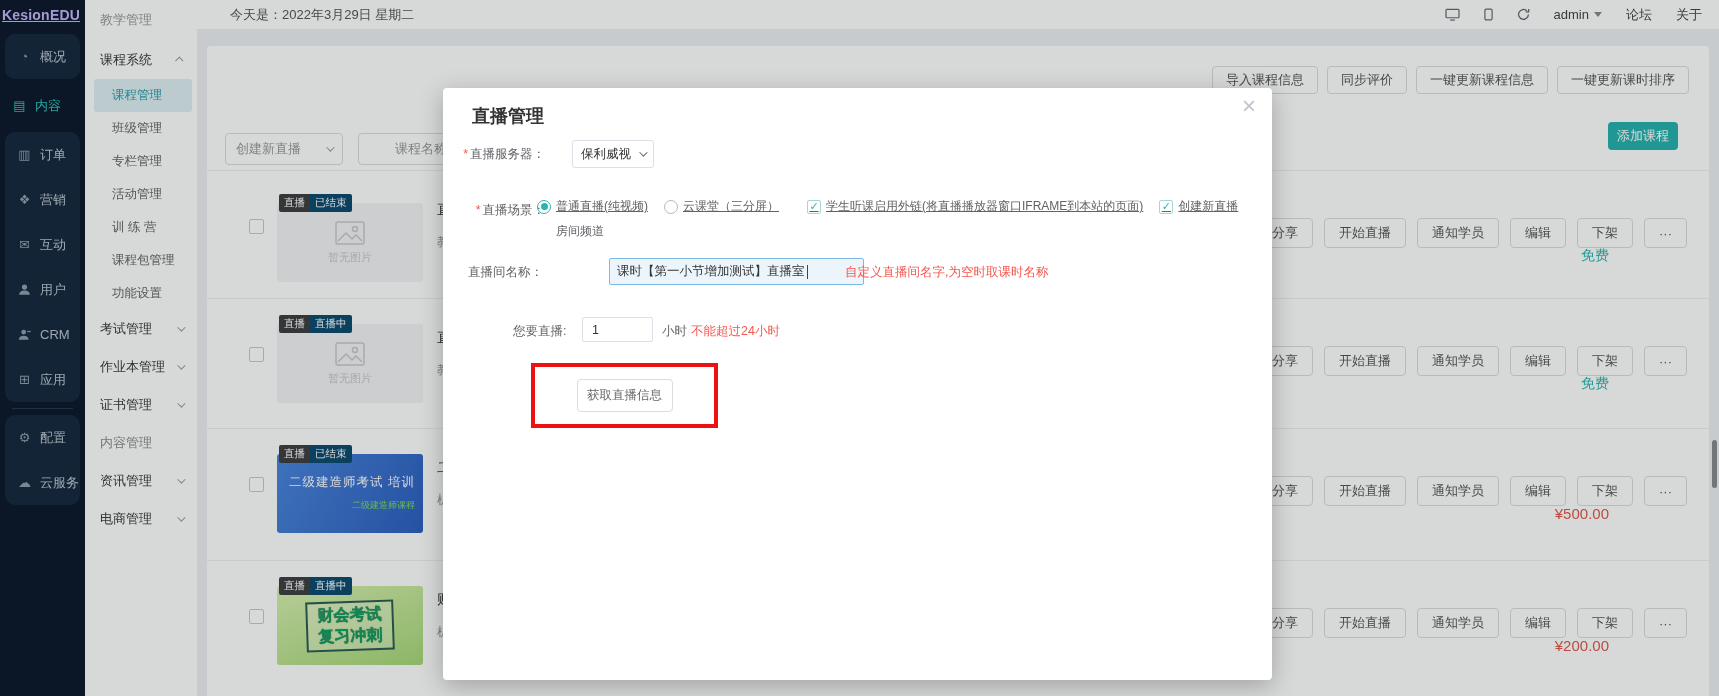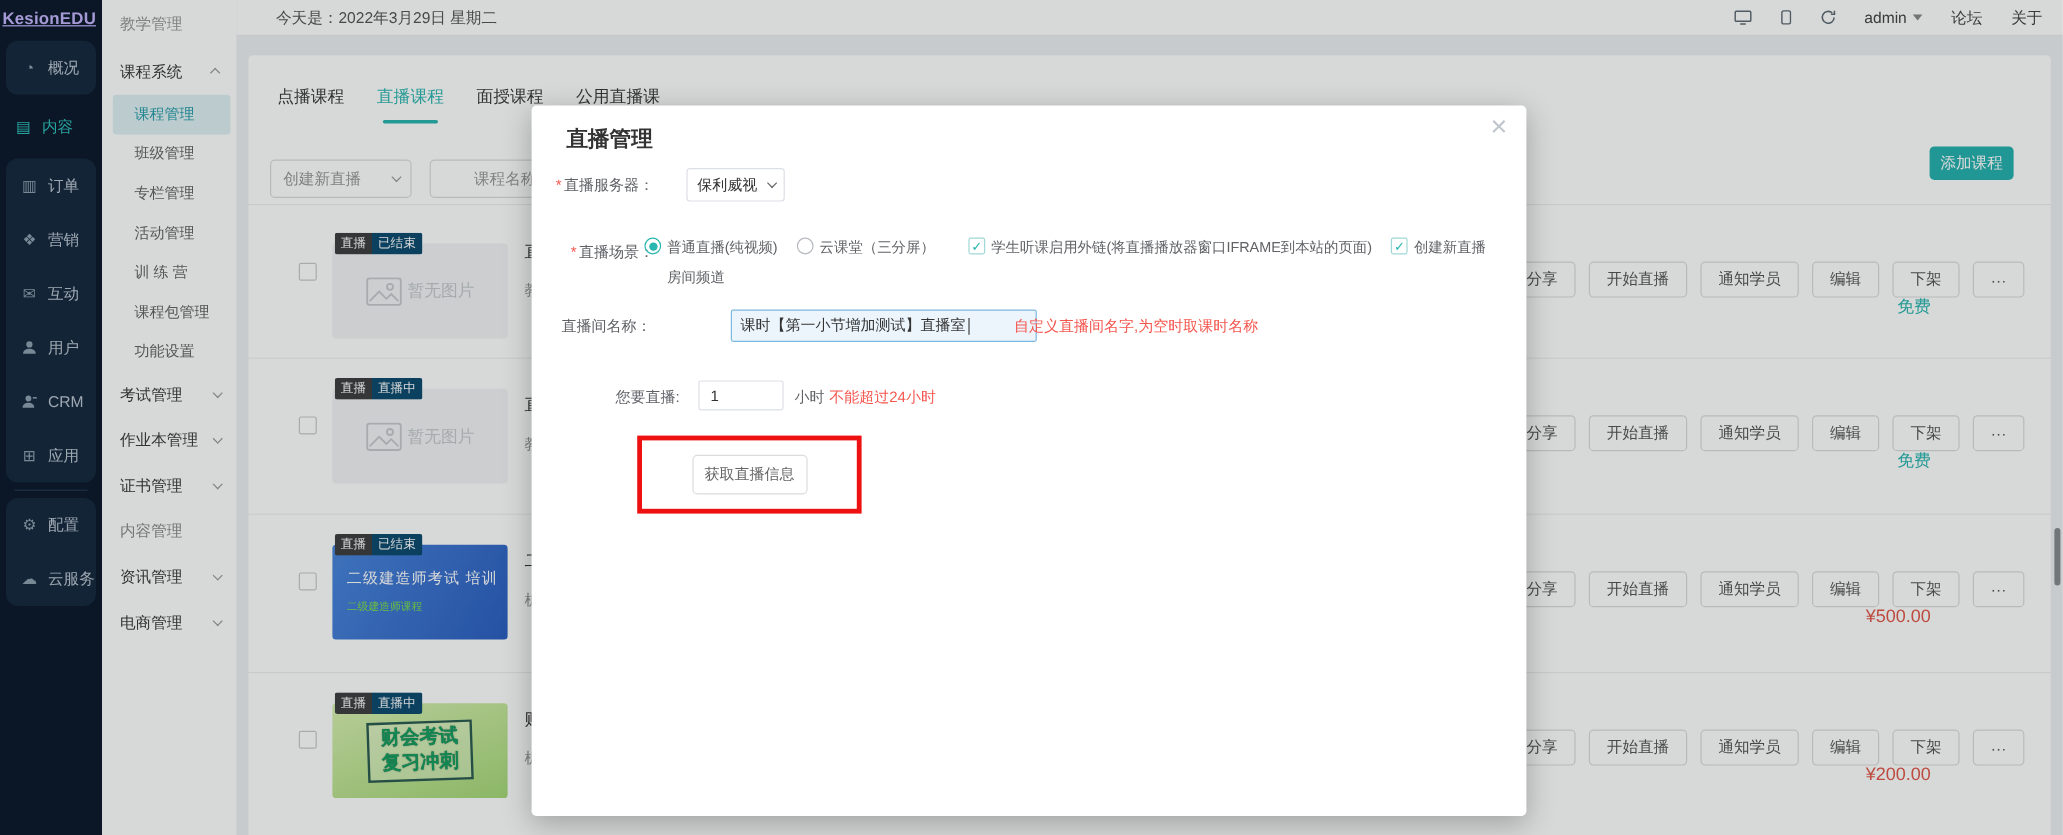--- a/index.html
+++ b/index.html
@@ -52,24 +52,24 @@
 
   .row { position:absolute; left:0; right:0; border-top:1px solid #efefef; }
   .row.r1 { top:124px; height:128px; }
   .row.r2 { top:252px; height:130px; }
   .row.r3 { top:382px; height:132px; }
   .row.r4 { top:514px; height:136px; }
   .cbox { position:absolute; left:42px; top:48px; width:15px; height:15px; border:1px solid #c9c9c9; border-radius:2px; background:#fff; cursor:pointer; }
   .thumb { position:absolute; left:70px; top:25px; width:146px; height:79px; border-radius:3px; overflow:visible; cursor:pointer; }
   .r1 .thumb { top:32px; }
   .thumb-inner { width:100%; height:100%; border-radius:3px; overflow:hidden; }
-  .ph .thumb-inner { background:#f2f3f5; display:flex; flex-direction:row; align-items:center; justify-content:center; gap:5px; color:#c6cacc; font-size:14px;font-family:Liberation Mono, monospace; }
+  .ph .thumb-inner { background:#f2f3f5; display:flex; flex-direction:column; align-items:center; justify-content:center; gap:5px; color:#c6cacc; font-size:11px;font-family:Liberation Mono, monospace; }
   .blue .thumb-inner { background:linear-gradient(120deg,#4a86dd,#2c5fc0); color:#fff; padding:20px 8px 8px 12px; }
   .bt-title { font-size:12.5px; letter-spacing:1px; white-space:nowrap; }
-  .bt-sub { font-size:9px; color:#7be04c; margin-top:8px; }
+  .bt-sub { font-size:9px; color:#7be04c; margin-top:8px;text-align:right; }
   .green .thumb-inner { background:linear-gradient(160deg,#d9f1b2,#a6d878); display:flex; align-items:center; justify-content:center; }
   .gt-box { border:2px solid #2c5c50; background:rgba(255,255,255,.3); padding:2px 10px; transform:rotate(-2deg); text-align:center; font-weight:bold; color:#14a05f; font-size:16px; line-height:1.3; text-shadow:0 0 1px #1c4c40; white-space:nowrap; }
   .badge { position:absolute; left:2px; top:-9px; display:flex; font-size:10.5px; color:#fff; border-radius:2px; overflow:hidden; white-space:nowrap; z-index:2; }
   .badge .b1 { background:#3e3e40; padding:2px 5px; }
   .badge .b2 { background:#0c4a6e; padding:2px 5px; }
   .clip-title { position:absolute; left:230px; top:30px; font-size:14px; color:#333; white-space:nowrap; }
   .clip-sub { position:absolute; left:230px; top:63px; font-size:12.5px; color:#999; white-space:nowrap; }
   .clip-extra { position:absolute; left:1061px; top:56px; color:#999; font-size:12.5px; }
   .actions { position:absolute; right:22px; top:30px; display:flex; gap:11px;margin-top:17px; }
   .actions .btn { height:30px; padding:0 14px; }
@@ -85,21 +85,21 @@
   .m-close { position:absolute; right:16px; top:6px; font-size:24px; color:#c0c4cc; line-height:1; cursor:pointer; font-weight:300; }
   .m-label { position:absolute; color:#606266; font-size:12.5px; text-align:right; white-space:nowrap; }
   .req { color:#f5564e; margin-right:2px; }
   .m-select { position:absolute; left:129px; top:52px; width:82px; height:28px; border:1px solid #dcdfe6; border-radius:3px; font-size:12.5px; color:#333; display:flex; align-items:center; justify-content:space-between; padding:0 8px; cursor:pointer; background:#fff; }
   .m-select .chev { border-color:#666; }
   .scene-flex { position:absolute; left:94px; top:110px; display:flex; align-items:center; font-size:12px; color:#606266; white-space:nowrap; }
   .radio { width:14px; height:14px; border:1px solid #b6b9bf; border-radius:50%; display:inline-flex; align-items:center; justify-content:center; margin-right:5px; flex:0 0 14px; cursor:pointer; }
   .radio.on { border-color:#2ab6b0; }
   .radio.on::after { content:""; width:7px; height:7px; border-radius:50%; background:#2ab6b0; }
   .chk { width:14px; height:14px; border:1px solid #9fd8d6; border-radius:2px; color:#2ab6b0; font-size:11px; display:inline-flex; align-items:center; justify-content:center; margin-right:5px; flex:0 0 14px; cursor:pointer; background:#fff; }
-  .opt { display:flex; align-items:flex-start; }
+  .opt { display:flex; align-items:center;text-decoration:underline; }
   .radio1-sub { position:absolute; left:113px; top:135px; font-size:12px; color:#606266; }
   .m-input { position:absolute; left:122px; top:170px; width:255px; height:27px; background:#ecf5fc; border:1px solid #7cb8e0; border-radius:2px; font-size:12.5px; color:#333; display:flex; align-items:center; padding:0 7px; white-space:nowrap; overflow:hidden; cursor:text;margin-left:44px; }
   .tcaret { width:1px; height:14px; background:#444; margin-left:2px; flex:0 0 1px; }
   .m-hint { position:absolute; left:402px; top:176px; color:#f5564e; font-size:12.5px; white-space:nowrap; }
   .dur-input { position:absolute; left:139px; top:229px; width:71px; height:25px; border:1px solid #dcdfe6; border-radius:2px; font-size:12.5px; color:#333; display:flex; align-items:center; padding:0 9px; cursor:text; background:#fff; }
   .dur-unit { position:absolute; left:219px; top:235px; font-size:12.5px; color:#606266; }
   .dur-warn { position:absolute; left:248px; top:235px; font-size:12.5px; color:#f5564e; }
   .annot { position:absolute; left:88px; top:275px; width:187px; height:65px; border:4px solid #ee1111; display:flex; align-items:center; justify-content:center; }
   .fetch-btn { width:96px; height:33px; border:1px solid #dcdcdc; border-radius:4px; background:#fff; color:#666; font-size:12.5px; display:flex; align-items:center; justify-content:center; cursor:pointer; }
 </style>
@@ -229,25 +229,25 @@
       </span>
     <span class="tb-admin">
       <span>admin</span>
       <span class="caret"></span>
     </span>
     <span class="tb-link">论坛</span>
     <span class="tb-link">关于</span>
   </div>
 
   <div class="card">
-    <div class="tabs">
-      <div class="tab">点播课程</div>
-      <div class="tab active">直播课程</div>
-      <div class="tab">面授课程</div>
-      <div class="tab">公用直播课</div>
+    <div class="toolbar">
+      <button class="btn">导入课程信息</button>
+      <button class="btn">同步评价</button>
+      <button class="btn">一键更新课程信息</button>
+      <button class="btn">一键更新课时排序</button>
     </div>
     <button class="add-btn">添加课程</button>
 
     <div class="filters">
       <div class="select-box">
         <span>创建新直播</span>
         <span class="chev down"></span>
       </div>
       <div class="select-box course">
         <span>课程名称</span>

